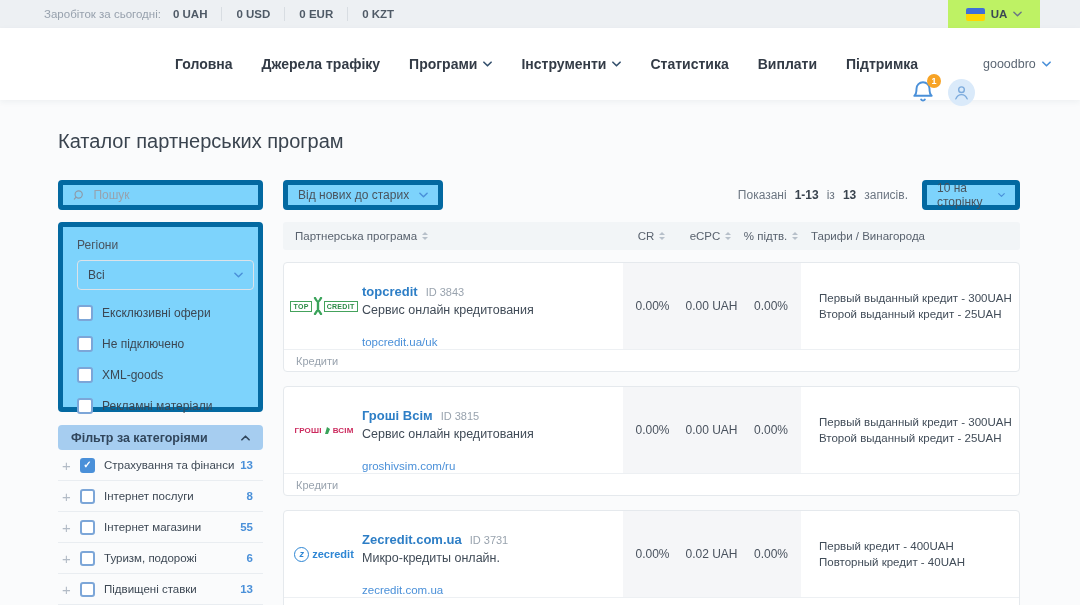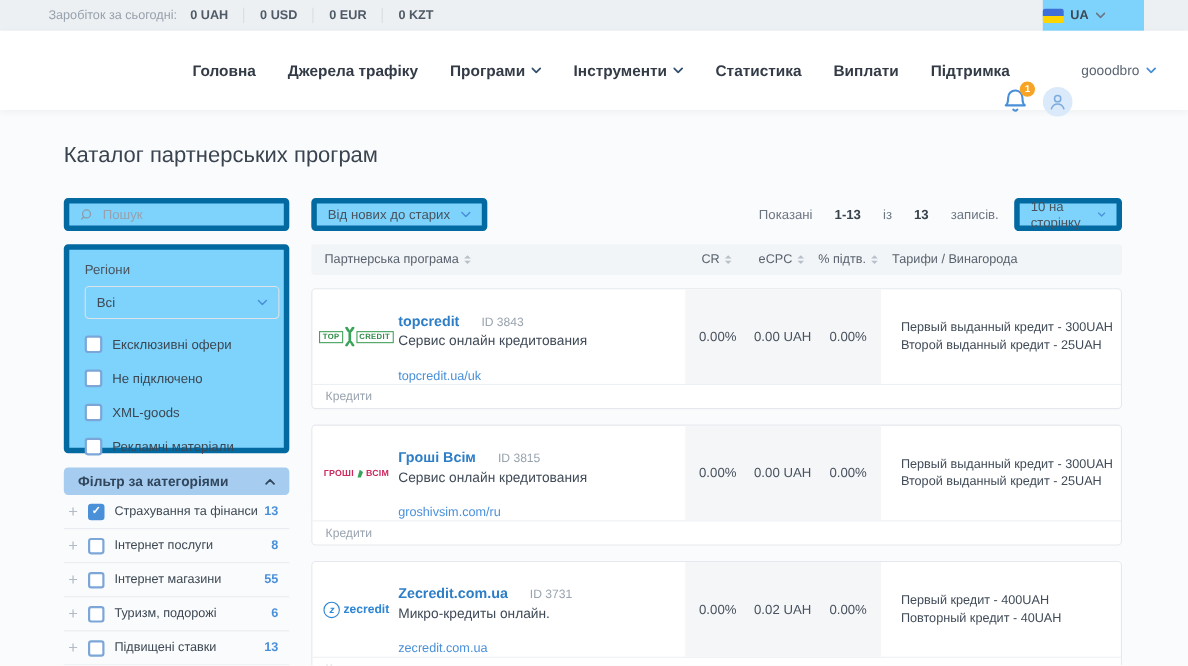--- a/index.html
+++ b/index.html
@@ -6,22 +6,22 @@
   body { font-family:"Liberation Sans", sans-serif; background:#fff; }
   #app { position:relative; width:1080px; height:605px; overflow:hidden; background:#fafbfc; }
 
   
   .topbar { position:absolute; left:0; top:0; width:1080px; height:28px; background:#edf0f3;
             display:flex; align-items:center; padding-left:44px; font-size:11.5px; color:#97a1ad; }
   .earn-label { margin-right:12px; }
   .earn-vals { display:flex; align-items:center; }
   .earn-vals span { color:#4f5a66; font-weight:600; padding:0 14px; border-left:1px solid #d8dde2; line-height:14px; }
   .earn-vals span:first-child { border-left:none; padding-left:0; }
-  .lang-box { position:absolute; right:40px; top:0; height:28px; width:92px; background:#7dd3fc;
-              display:flex; align-items:center; justify-content:flex-start; gap:6px; cursor:pointer; }
+  .lang-box { position:absolute; right:40px; top:0; height:28px; width:92px; background:#bef264;
+              display:flex; align-items:center; justify-content:center; gap:6px; cursor:pointer; }
   .flag { width:19px; height:13px; border-radius:2px; background:linear-gradient(#3f6fd8 50%, #ffd500 50%); }
   .lang-label { font-size:11.5px; font-weight:700; color:#3c4854; }
   .chev { width:9px; height:6px; }
 
   
   .nav { position:absolute; left:0; top:28px; width:1080px; height:72px; background:#ffffff;
          box-shadow:0 2px 6px rgba(40,60,90,0.06); }
   .logo { position:absolute; left:57px; top:13px; width:92px; cursor:pointer; }
   .logo-sell { font-size:25px; font-weight:700; letter-spacing:1px; color:#24435f; line-height:24px; }
   .logo-action { font-size:14.5px; font-weight:700; letter-spacing:1.6px; color:#24435f; line-height:13px; }
@@ -44,21 +44,21 @@
   .box { background:#7dd3fc; border:5px solid #0369a1; border-radius:4px; }
   .search-box { position:absolute; left:58px; top:180px; width:205px; height:30px; display:flex; align-items:center; padding:0 10px; gap:8px; }
   .search-box input { border:none; outline:none; width:100%; font-size:12px; color:#3d4854; font-family:"Liberation Sans", sans-serif; background:transparent; }
   .search-box input::placeholder { color:#97a2ae; }
 
   .select { display:flex; align-items:center; padding:0 10px; font-size:12px; color:#49535d; cursor:pointer; position:absolute; }
   .select .chev { margin-left:auto; color:#4a90d9; }
   .sort-select { left:283px; top:180px; width:160px; height:30px; }
   .perpage-select { left:922px; top:180px; width:98px; height:30px; }
 
-  .records { position:absolute; right:172px; top:180px; height:30px; display:flex; align-items:center; gap:20px;
+  .records { position:absolute; right:172px; top:180px; height:30px; display:flex; align-items:center; gap:8px;
              font-size:12px; color:#6c7682; }
   .records b { color:#39434e; font-weight:700; }
 
   
   .filter-panel { position:absolute; left:58px; top:222px; width:205px; height:190px; padding:11px 14px; }
   .regions-label { font-size:12px; color:#49545f; margin-bottom:8px; }
   .regions-select { position:relative; left:0; top:0; width:177px; height:30px; border:1px solid #dce2e8; border-radius:4px; color:#3d4854; }
   .cb-row { display:flex; align-items:center; gap:9px; margin-top:15px; cursor:pointer; }
   .cb { width:16px; height:16px; border:2px solid #7ca6d8; border-radius:3px; background:#fff; flex:none; }
   .cb-label { font-size:12px; color:#3c4753; }
@@ -88,21 +88,21 @@
   .th-confirm { left:457px; width:62px; justify-content:center; }
   .th-tariffs { left:528px; }
   .sort-carets { display:inline-flex; flex-direction:column; gap:2px; margin-left:5px; }
   .sort-carets i { display:block; width:0; height:0; border:3.5px solid transparent; }
   .sort-carets i.up { border-bottom-color:#b7c0ca; border-top-width:0; }
   .sort-carets i.dn { border-top-color:#b7c0ca; border-bottom-width:0; }
 
   .card { position:absolute; left:283px; width:737px; height:110px; background:#fff; border:1px solid #e5e9ed; border-radius:4px; }
   .card-main { position:relative; height:86px; }
   .logo-box { position:absolute; left:14px; top:19px; width:52px; height:48px; display:flex; align-items:center; justify-content:center; }
-  .prog-title { position:absolute; left:78px; top:21px; display:flex; align-items:baseline; gap:20px; }
+  .prog-title { position:absolute; left:78px; top:21px; display:flex; align-items:baseline; gap:8px; }
   .prog-name { font-size:13px; font-weight:700; color:#2d7ec6; cursor:pointer; }
   .prog-id { font-size:11px; color:#99a3ae; }
   .prog-desc { position:absolute; left:78px; top:40px; font-size:12.5px; color:#404b57; }
   .prog-link { position:absolute; left:78px; top:73px; font-size:11.5px; color:#4a90d9; text-decoration:none; cursor:pointer; }
   .stats { position:absolute; left:339px; top:0; width:178px; height:86px; background:#f5f6f8; }
   .stat { position:absolute; top:0; height:86px; display:flex; align-items:center; justify-content:center; font-size:12px; color:#49525e; }
   .stat.s1 { left:0; width:59px; }
   .stat.s2 { left:59px; width:59px; }
   .stat.s3 { left:118px; width:60px; }
   .tariffs { position:absolute; left:535px; top:0; height:86px; display:flex; flex-direction:column; justify-content:center; gap:4px;

